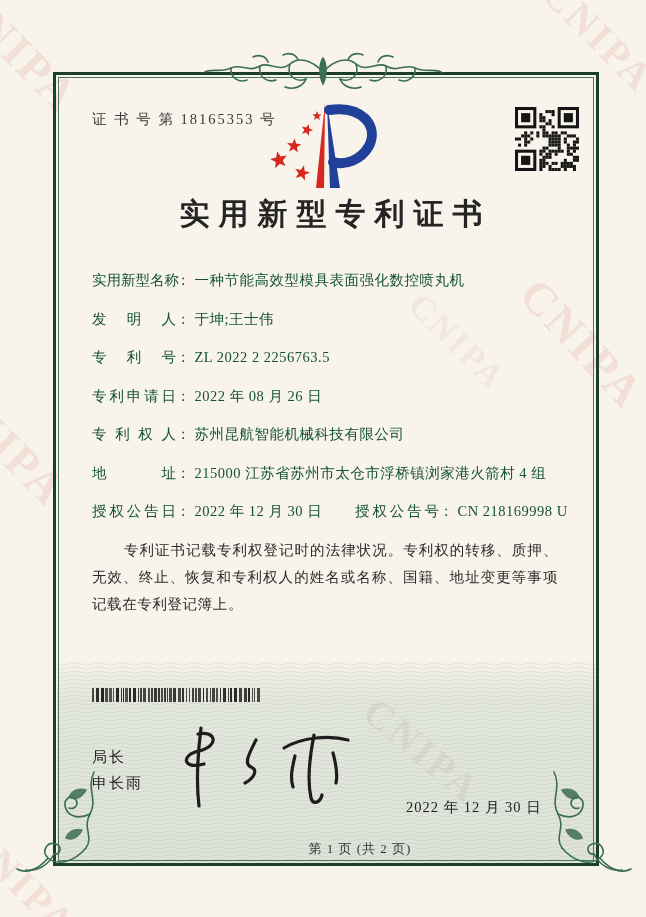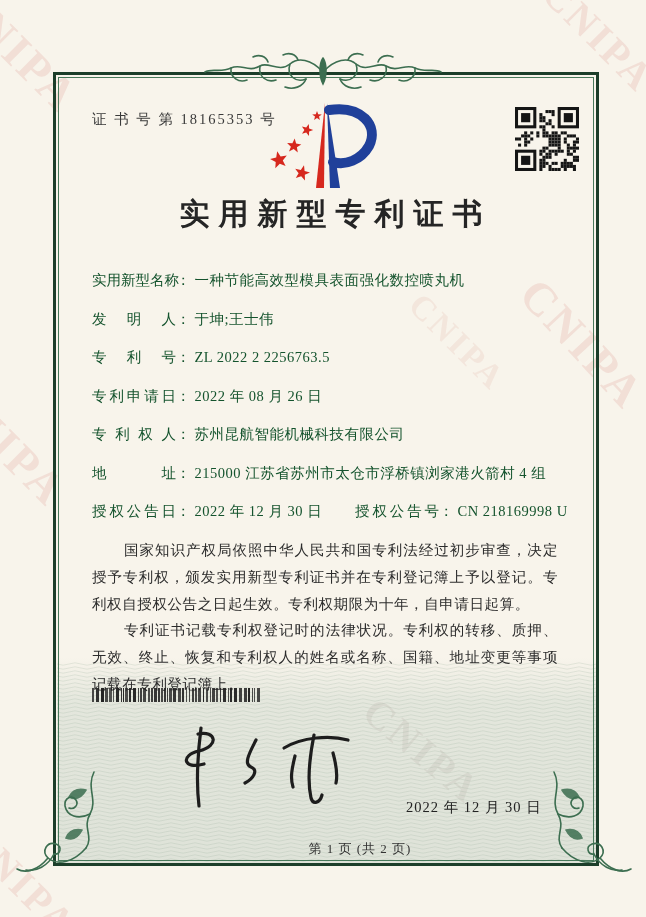--- a/index.html
+++ b/index.html
@@ -368,21 +368,20 @@
     </div>
     <div class="frow">
       <span class="flabel">授权公告日</span><span class="colon">：</span><span class="fvalue">2022 年 12 月 30 日</span>
       <span class="ffield2">
         <span class="flabel">授权公告号</span><span class="colon">：</span><span class="fvalue">CN 218169998 U</span>
       </span>
     </div>
   </div>
 
   <div class="paras">
-    <p>国家知识产权局依照中华人民共和国专利法经过初步审查，决定授予专利权，颁发实用新型专利证书并在专利登记簿上予以登记。专利权自授权公告之日起生效。专利权期限为十年，自申请日起算。</p>
     <p>专利证书记载专利权登记时的法律状况。专利权的转移、质押、无效、终止、恢复和专利权人的姓名或名称、国籍、地址变更等事项记载在专利登记簿上。</p>
   </div>
 
   <svg class="barcode" id="barcode" viewBox="0 0 168 14" preserveAspectRatio="none">
       <rect x="0" y="0" width="2" height="14" fill="#1f1f1f" opacity="0.80"></rect>
       <rect x="4" y="0" width="3" height="14" fill="#1f1f1f" opacity="0.91"></rect>
       <rect x="9" y="0" width="3" height="14" fill="#1f1f1f" opacity="0.98"></rect>
       <rect x="13" y="0" width="3" height="14" fill="#1f1f1f" opacity="0.78"></rect>
       <rect x="17" y="0" width="3" height="14" fill="#1f1f1f" opacity="0.74"></rect>
       <rect x="21" y="0" width="1" height="14" fill="#1f1f1f" opacity="0.74"></rect>
@@ -422,20 +421,24 @@
       <rect x="138" y="0" width="2" height="14" fill="#1f1f1f" opacity="0.94"></rect>
       <rect x="142" y="0" width="3" height="14" fill="#1f1f1f" opacity="0.94"></rect>
       <rect x="147" y="0" width="3" height="14" fill="#1f1f1f" opacity="0.83"></rect>
       <rect x="152" y="0" width="3" height="14" fill="#1f1f1f" opacity="0.85"></rect>
       <rect x="156" y="0" width="2" height="14" fill="#1f1f1f" opacity="0.97"></rect>
       <rect x="160" y="0" width="1" height="14" fill="#1f1f1f" opacity="0.79"></rect>
       <rect x="162" y="0" width="1" height="14" fill="#1f1f1f" opacity="0.76"></rect>
       <rect x="165" y="0" width="3" height="14" fill="#1f1f1f" opacity="0.79"></rect>
     </svg>
 
+  <div class="signer">
+    <div>局长</div>
+    <div>申长雨</div>
+  </div>
 
   <svg class="sig" width="210" height="90" viewBox="0 0 210 90">
     <g stroke="#1d1d1d" stroke-width="3.2" fill="none" stroke-linecap="round" stroke-linejoin="round">
       <path d="M30,14 C48,10 52,26 31,31 C12,35 15,50 36,44"></path>
       <path d="M33,8 C30,32 28,62 31,86"></path>
       <path d="M88,20 C82,32 75,44 83,47 C91,50 85,59 77,63"></path>
       <path d="M116,28 C134,17 162,15 180,20"></path>
       <path d="M146,15 C141,40 139,60 143,78 C145,85 152,83 154,75"></path>
       <path d="M127,36 C124,48 122,58 125,67"></path>
       <path d="M165,33 C168,44 170,54 168,63"></path>

